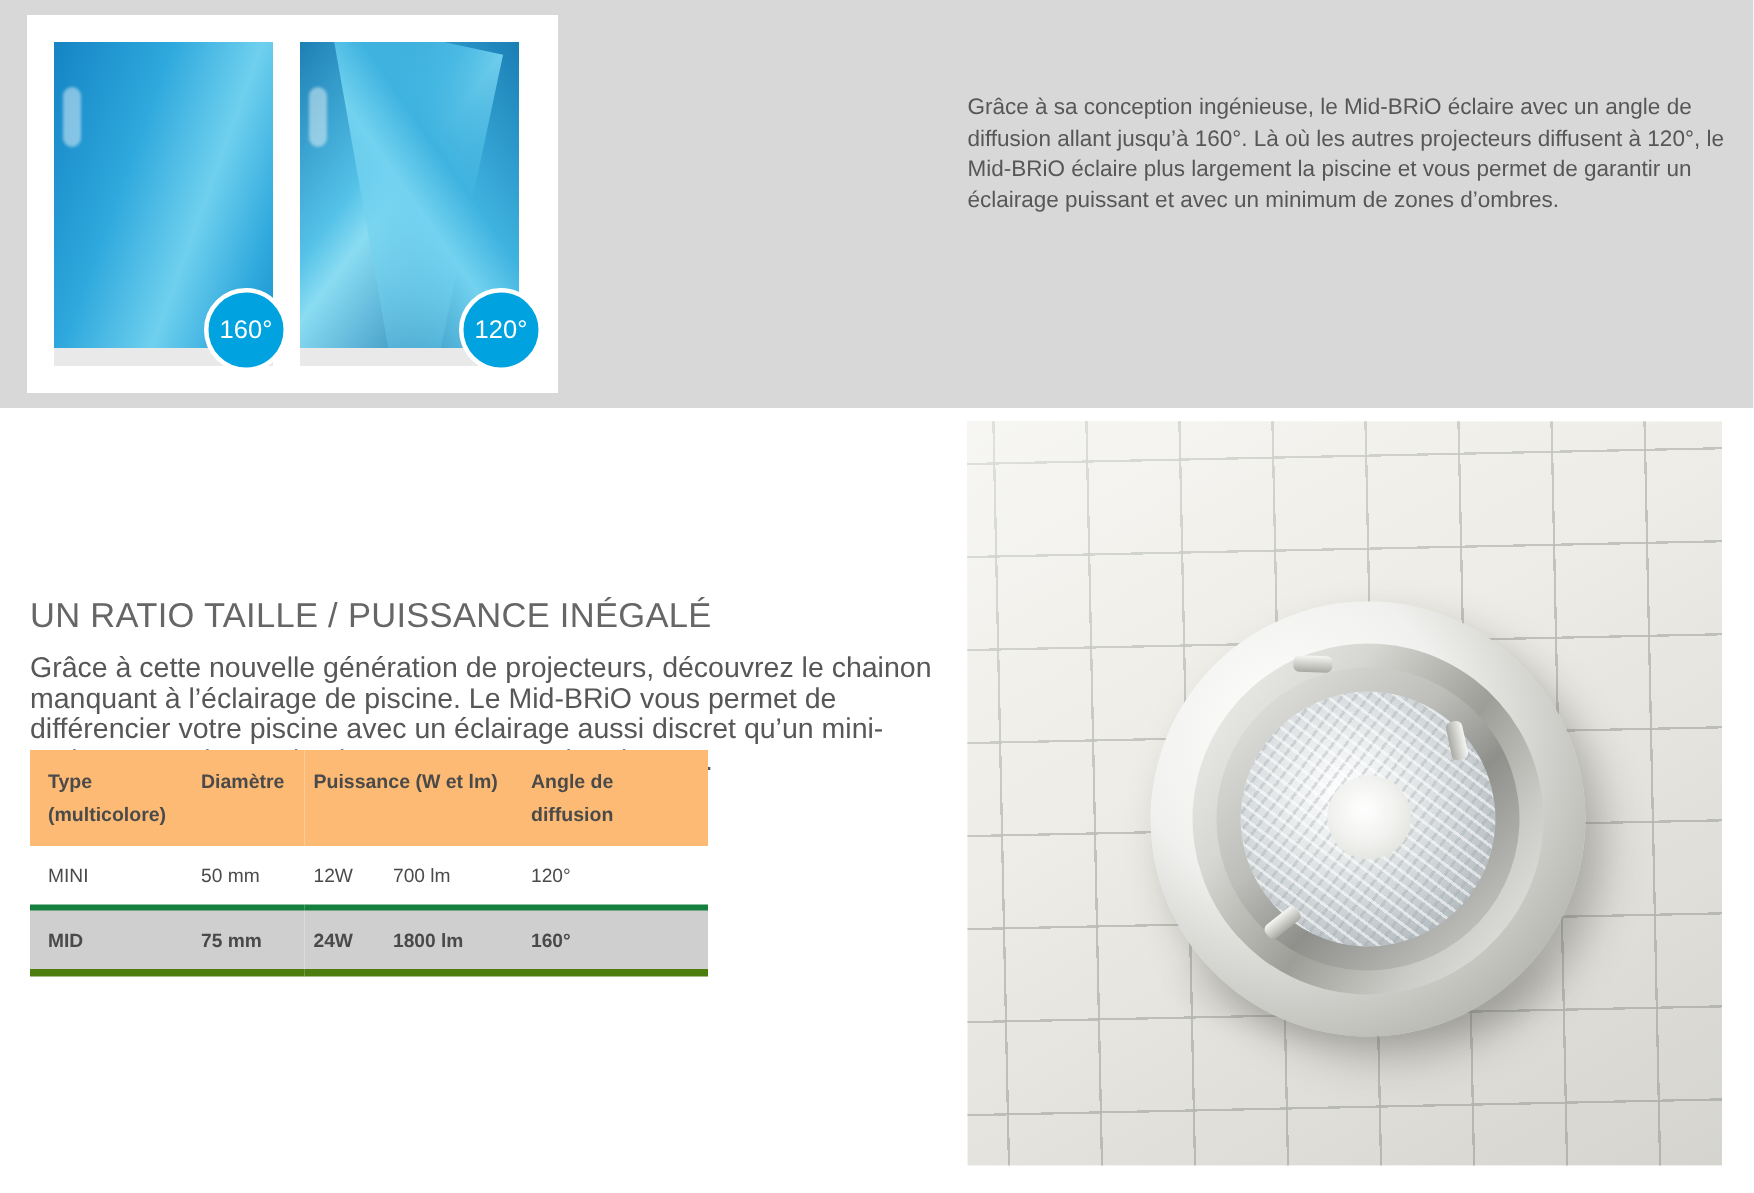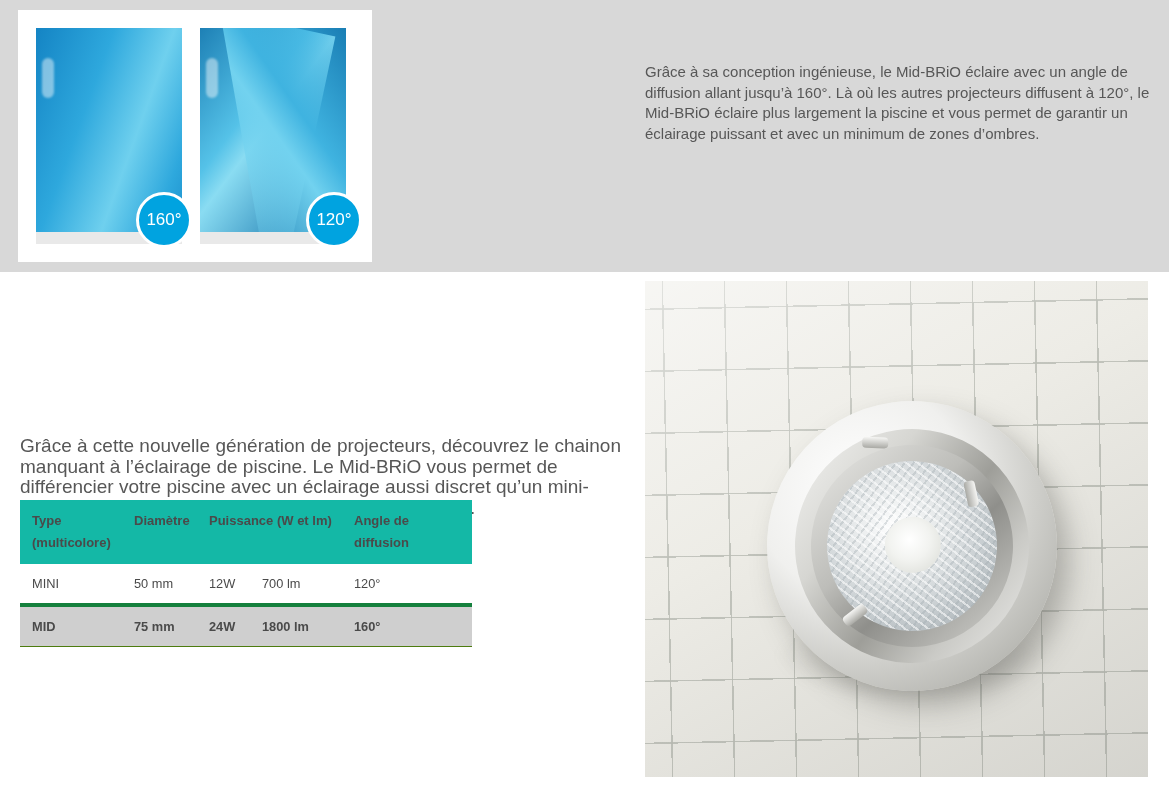--- a/index.html
+++ b/index.html
@@ -140,21 +140,21 @@
   }
   .spec-table {
     position: absolute;
     left: 20px; top: 228px;
     width: 452px;
     border-collapse: collapse;
     font-size: 13px;
     color: #4a4a4a;
   }
   .spec-table thead th {
-    background: #14b8a6;
+    background: #fdba74;
     color: #4a4a4a;
     text-align: left;
     font-weight: bold;
     font-size: 13px;
     padding: 10px 6px;
     vertical-align: top;
     line-height: 22px;
   }
   .spec-table thead th.type-col { width: 108px; padding-left: 12px; }
   .spec-table thead th.dia-col { width: 75px; }
@@ -163,21 +163,21 @@
   .spec-table tbody td {
     padding: 12px 6px;
     font-size: 12.8px;
     border-bottom: 4px solid #15803d;
     vertical-align: middle;
   }
   .spec-table tbody td.c0 { padding-left: 12px; }
   .spec-table tbody tr.alt td {
     background: #cfcfcf;
     font-weight: bold;
-    border-bottom: 1px solid #4d7c0f;
+    border-bottom: 5px solid #4d7c0f;
   }
   .pw { display: inline-block; width: 53px; }
 
   
   .photo {
     position: absolute;
     left: 645px; top: 281px;
     width: 503px;
     height: 496px;
     background: #edece6;
@@ -288,20 +288,21 @@
       <div class="angle-badge badge-160">160°</div>
       <div class="angle-badge badge-120">120°</div>
     </div>
 
     <div class="top-text">
       <p class="body-text">Grâce à sa conception ingénieuse, le Mid-BRiO éclaire avec un angle de diffusion allant jusqu’à 160°. Là où les autres projecteurs diffusent à 120°, le Mid-BRiO éclaire plus largement la piscine et vous permet de garantir un éclairage puissant et avec un minimum de zones d’ombres.</p>
     </div>
   </div>
 
   <div class="bottom-left">
+    <h2 class="heading2">UN RATIO TAILLE / PUISSANCE INÉGALÉ</h2>
     <p class="body2">Grâce à cette nouvelle génération de projecteurs, découvrez le chainon manquant à l’éclairage de piscine. Le Mid-BRiO vous permet de différencier votre piscine avec un éclairage aussi discret qu’un mini-projecteur mais aussi puissant qu’un grand projecteur.</p>
 
     <table class="spec-table">
       <thead>
         <tr>
           <th class="type-col">
             <div>Type</div>
             <div>(multicolore)</div>
           </th>
           <th class="dia-col">Diamètre</th>

